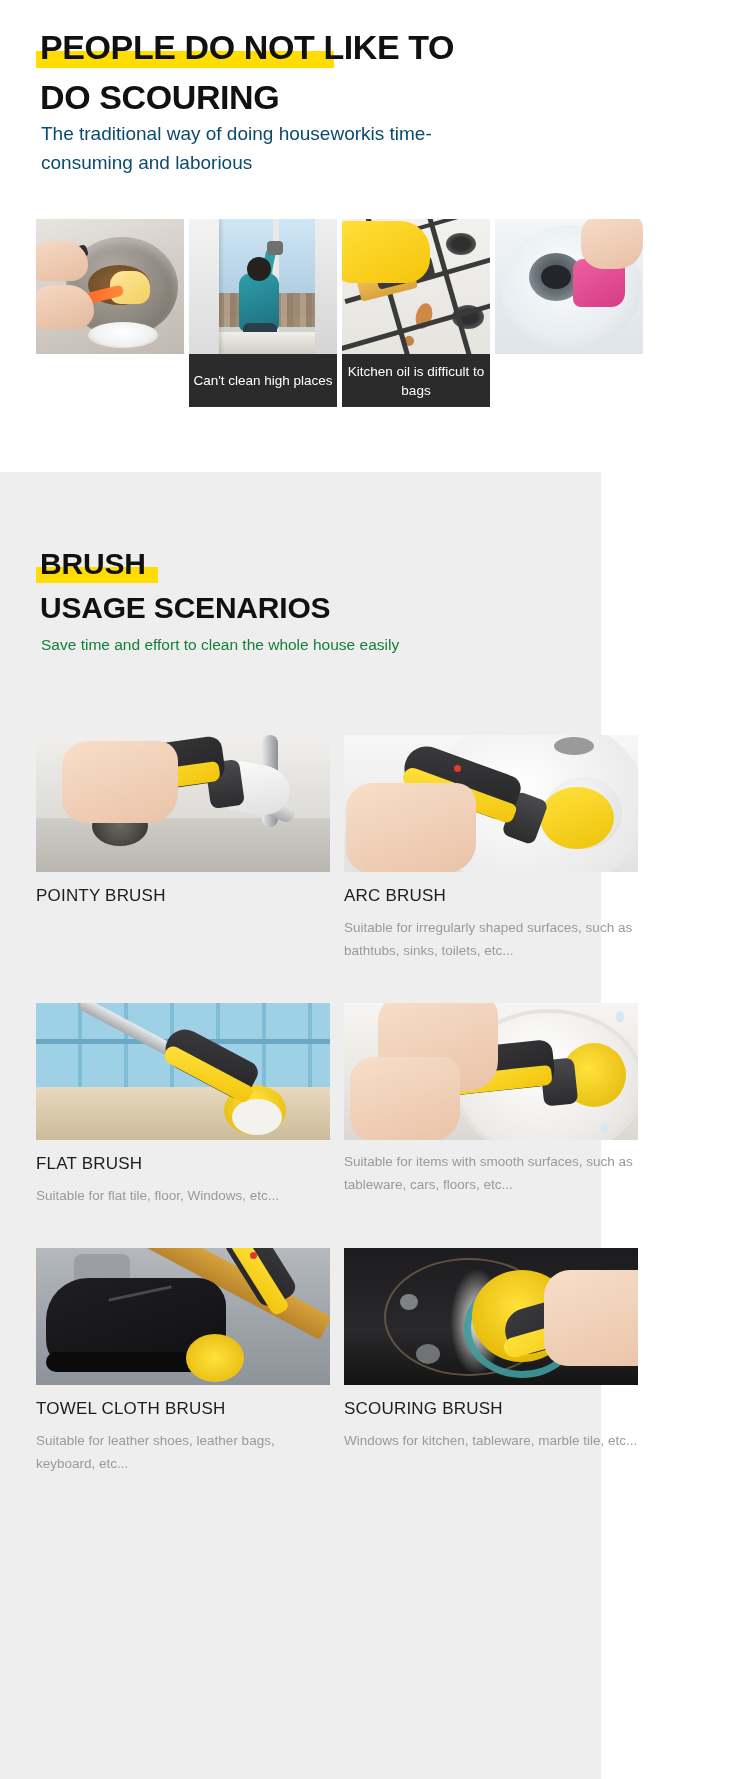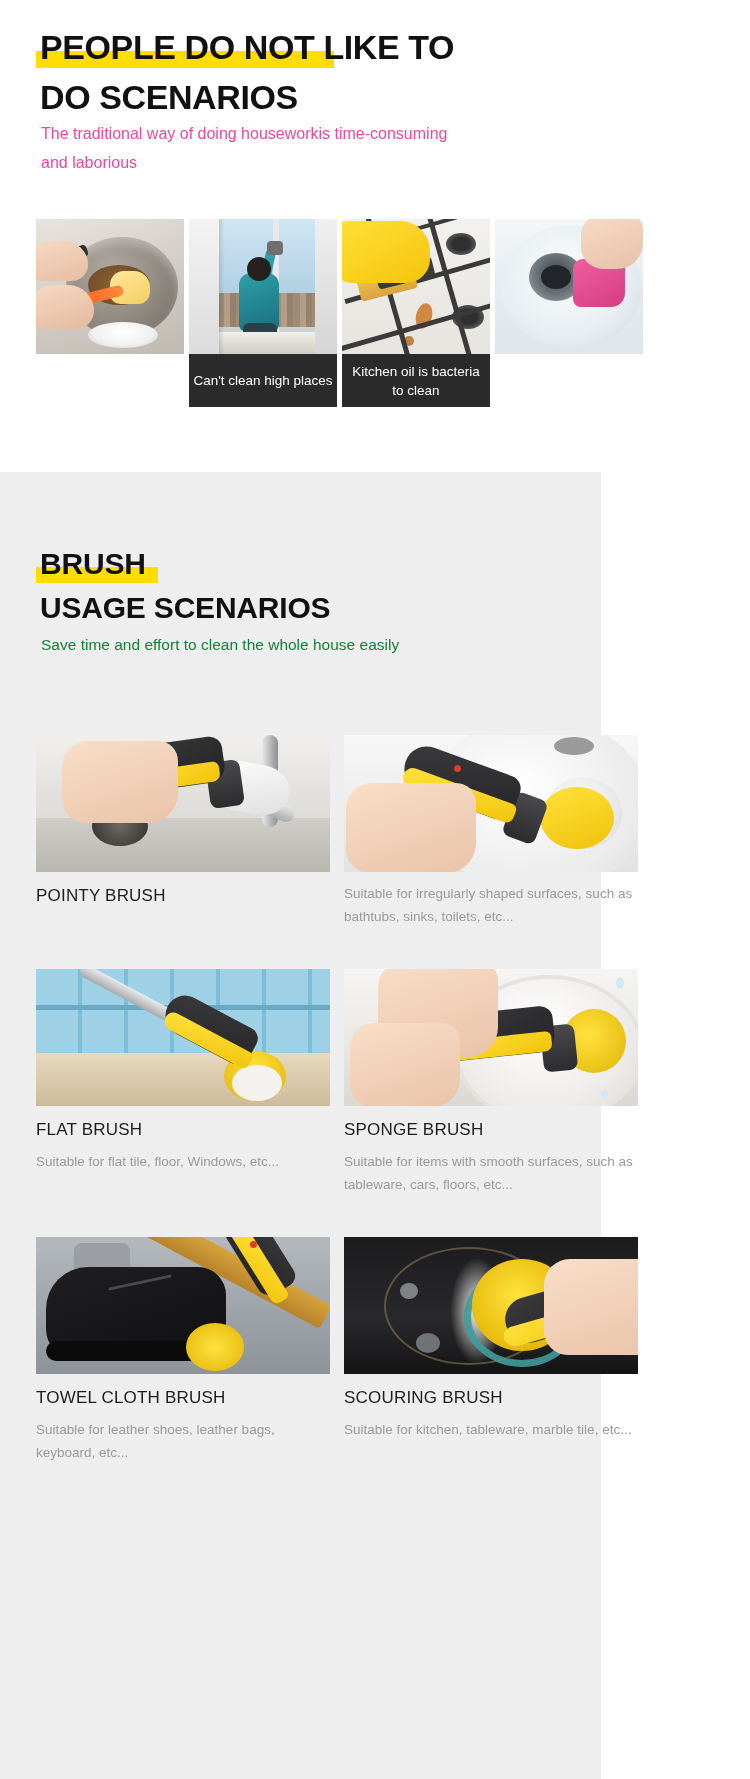--- a/index.html
+++ b/index.html
@@ -23,21 +23,21 @@
     color: #111111; line-height: 50px; white-space: nowrap;
   }
   .hl-line1 { position: relative; display: inline-block; }
   .hl-mark {
     position: absolute; left: -4px; bottom: 4px; width: 298px; height: 17px;
     background: #ffdd00; z-index: 0;
   }
   .hl-text { position: relative; z-index: 1; }
   .hero-sub {
     position: absolute; left: 41px; top: 119px; width: 430px;
-    font-size: 16px; color: #ec4899; line-height: 29px; font-weight: 400;
+    font-size: 19px; color: #0c4a6e; line-height: 29px; font-weight: 400;
   }
 
   
   .prob-row {
     position: absolute; left: 36px; top: 219px;
     display: flex; gap: 5px;
   }
   .prob-card { width: 148px; position: relative; }
   .prob-img { width: 148px; height: 135px; position: relative; overflow: hidden; }
   .prob-cap {
@@ -259,21 +259,21 @@
 
   <section class="hero">
 
     <div class="headline-wrap">
       <div class="headline">
         <span class="hl-line1">
           <span class="hl-mark"></span>
           <span class="hl-text">PEOPLE DO NOT LIKE</span>
         </span><span> TO</span>
       </div>
-      <div class="headline">DO SCENARIOS</div>
+      <div class="headline">DO SCOURING</div>
     </div>
 
     <p class="hero-sub">The traditional way of doing houseworkis time-consuming and laborious</p>
 
     <div class="prob-row">
 
       <div class="prob-card">
         <div class="prob-img">
           <div class="scene s1">
             <div class="pan"></div>
@@ -317,21 +317,21 @@
             <div class="grateA"></div>
               <div class="grateB"></div>
               <div class="grateC"></div>
             <div class="grateD"></div>
               <div class="grateE"></div>
             <div class="sponge-y"></div>
               <div class="sponge-b"></div>
               <div class="glove"></div>
           </div>
         </div>
-        <div class="prob-cap">Kitchen oil is bacteria to clean</div>
+        <div class="prob-cap">Kitchen oil is difficult to bags</div>
       </div>
 
       <div class="prob-card">
         <div class="prob-img">
           <div class="scene s4">
             <div class="basin"></div>
               <div class="drain"></div>
               <div class="drain-in"></div>
             <div class="cloth-p"></div>
               <div class="hand4"></div>
@@ -387,20 +387,21 @@
               <div class="ring"></div>
             <div class="tool">
                 <div class="collar"></div>
                 <div class="grip"></div>
                 <div class="stripe"></div>
                 <div class="leddot"></div>
               </div>
             <div class="hand"></div>
           </div>
         </div>
+        <div class="card-title">ARC BRUSH</div>
         <div class="card-desc">Suitable for irregularly shaped surfaces, such as bathtubs, sinks, toilets, etc...</div>
       </div>
 
       <div class="card">
         <div class="card-img bg-win">
           <div class="scene c3">
             <div class="glass"></div>
               <div class="glass2"></div>
               <div class="sill"></div>
             <div class="pole"></div>
@@ -426,21 +427,20 @@
             <div class="tool">
                 <div class="collar"></div>
                 <div class="grip"></div>
                 <div class="stripe"></div>
                 <div class="leddot"></div>
               </div>
             <div class="hand"></div>
               <div class="hand2"></div>
           </div>
         </div>
-        <div class="card-title">SPONGE BRUSH</div>
         <div class="card-desc">Suitable for items with smooth surfaces, such as tableware, cars, floors, etc...</div>
       </div>
 
       <div class="card">
         <div class="card-img bg-shoe">
           <div class="scene c5">
             <div class="ground"></div>
               <div class="stripe-y"></div>
             <div class="sock"></div>
               <div class="shoe"></div>
@@ -470,19 +470,19 @@
               <div class="pad"></div>
             <div class="tool">
                 <div class="grip"></div>
                 <div class="stripe"></div>
                 <div class="leddot"></div>
               </div>
             <div class="hand"></div>
           </div>
         </div>
         <div class="card-title">SCOURING BRUSH</div>
-        <div class="card-desc">Suitable for kitchen, tableware, marble tile, etc...</div>
+        <div class="card-desc">Windows for kitchen, tableware, marble tile, etc...</div>
       </div>
 
     </div>
   </section>
 
 </div>
 
 </body></html>

